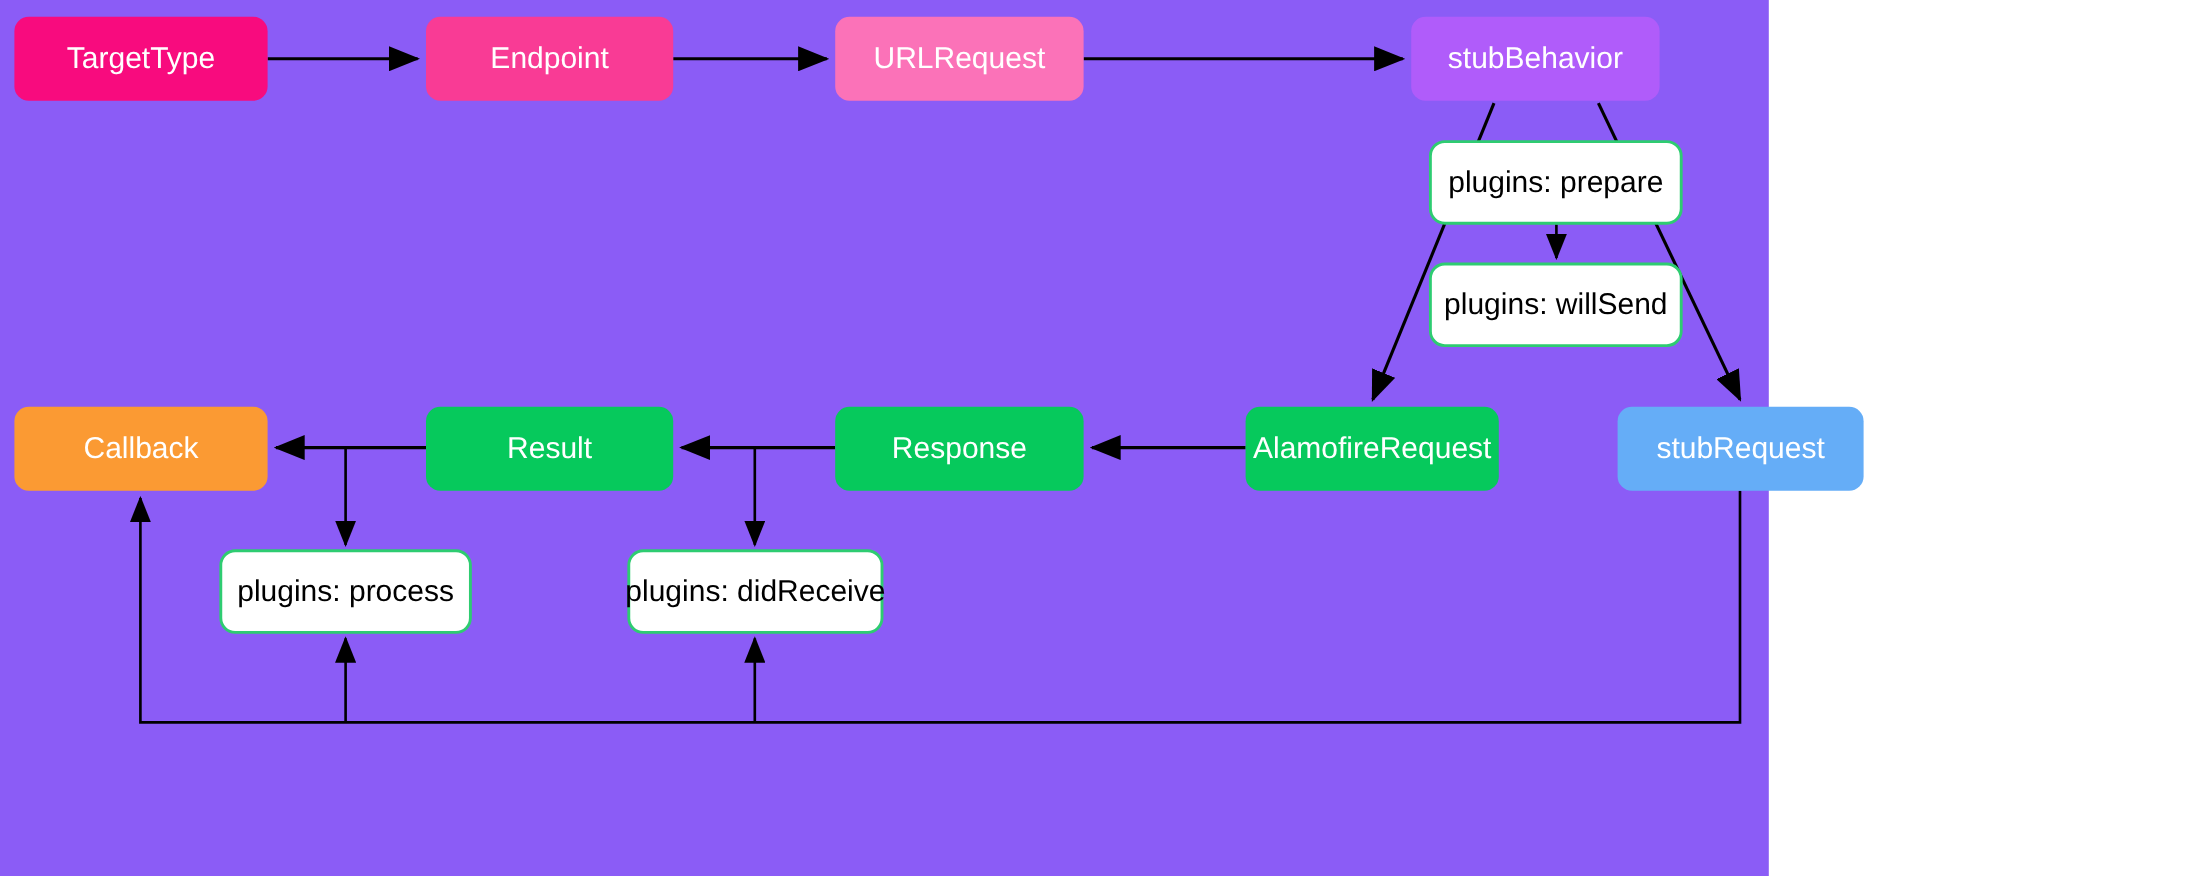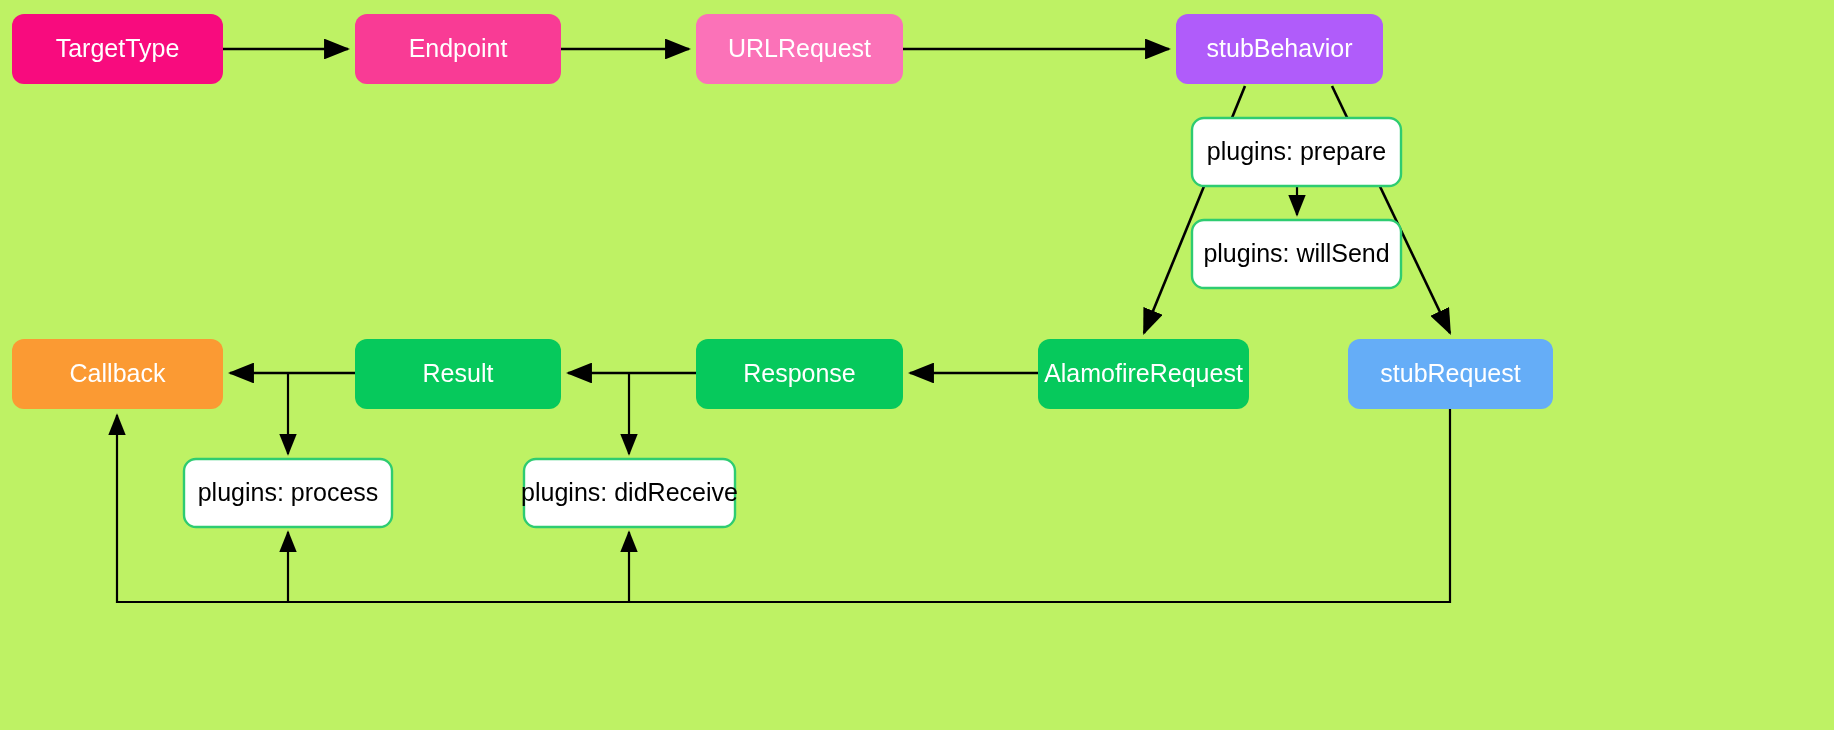--- a/index.html
+++ b/index.html
@@ -8,23 +8,23 @@
     background: #ffffff;
   }
   body {
     width: 1834px;
     height: 730px;
     font-family: "Liberation Sans", sans-serif;
     overflow: hidden;
   }
   #diagram-root {
     position: relative;
-    width: 1834px;
+    width: 1474px;
     height: 730px;
-    background: #bef264;
+    background: #8b5cf6;
   }
   svg#flowchart {
     display: block;
     width: 1834px;
     height: 730px;
   }
   .node-label {
     font-family: "Liberation Sans", sans-serif;
     font-size: 25px;
     fill: #ffffff;

